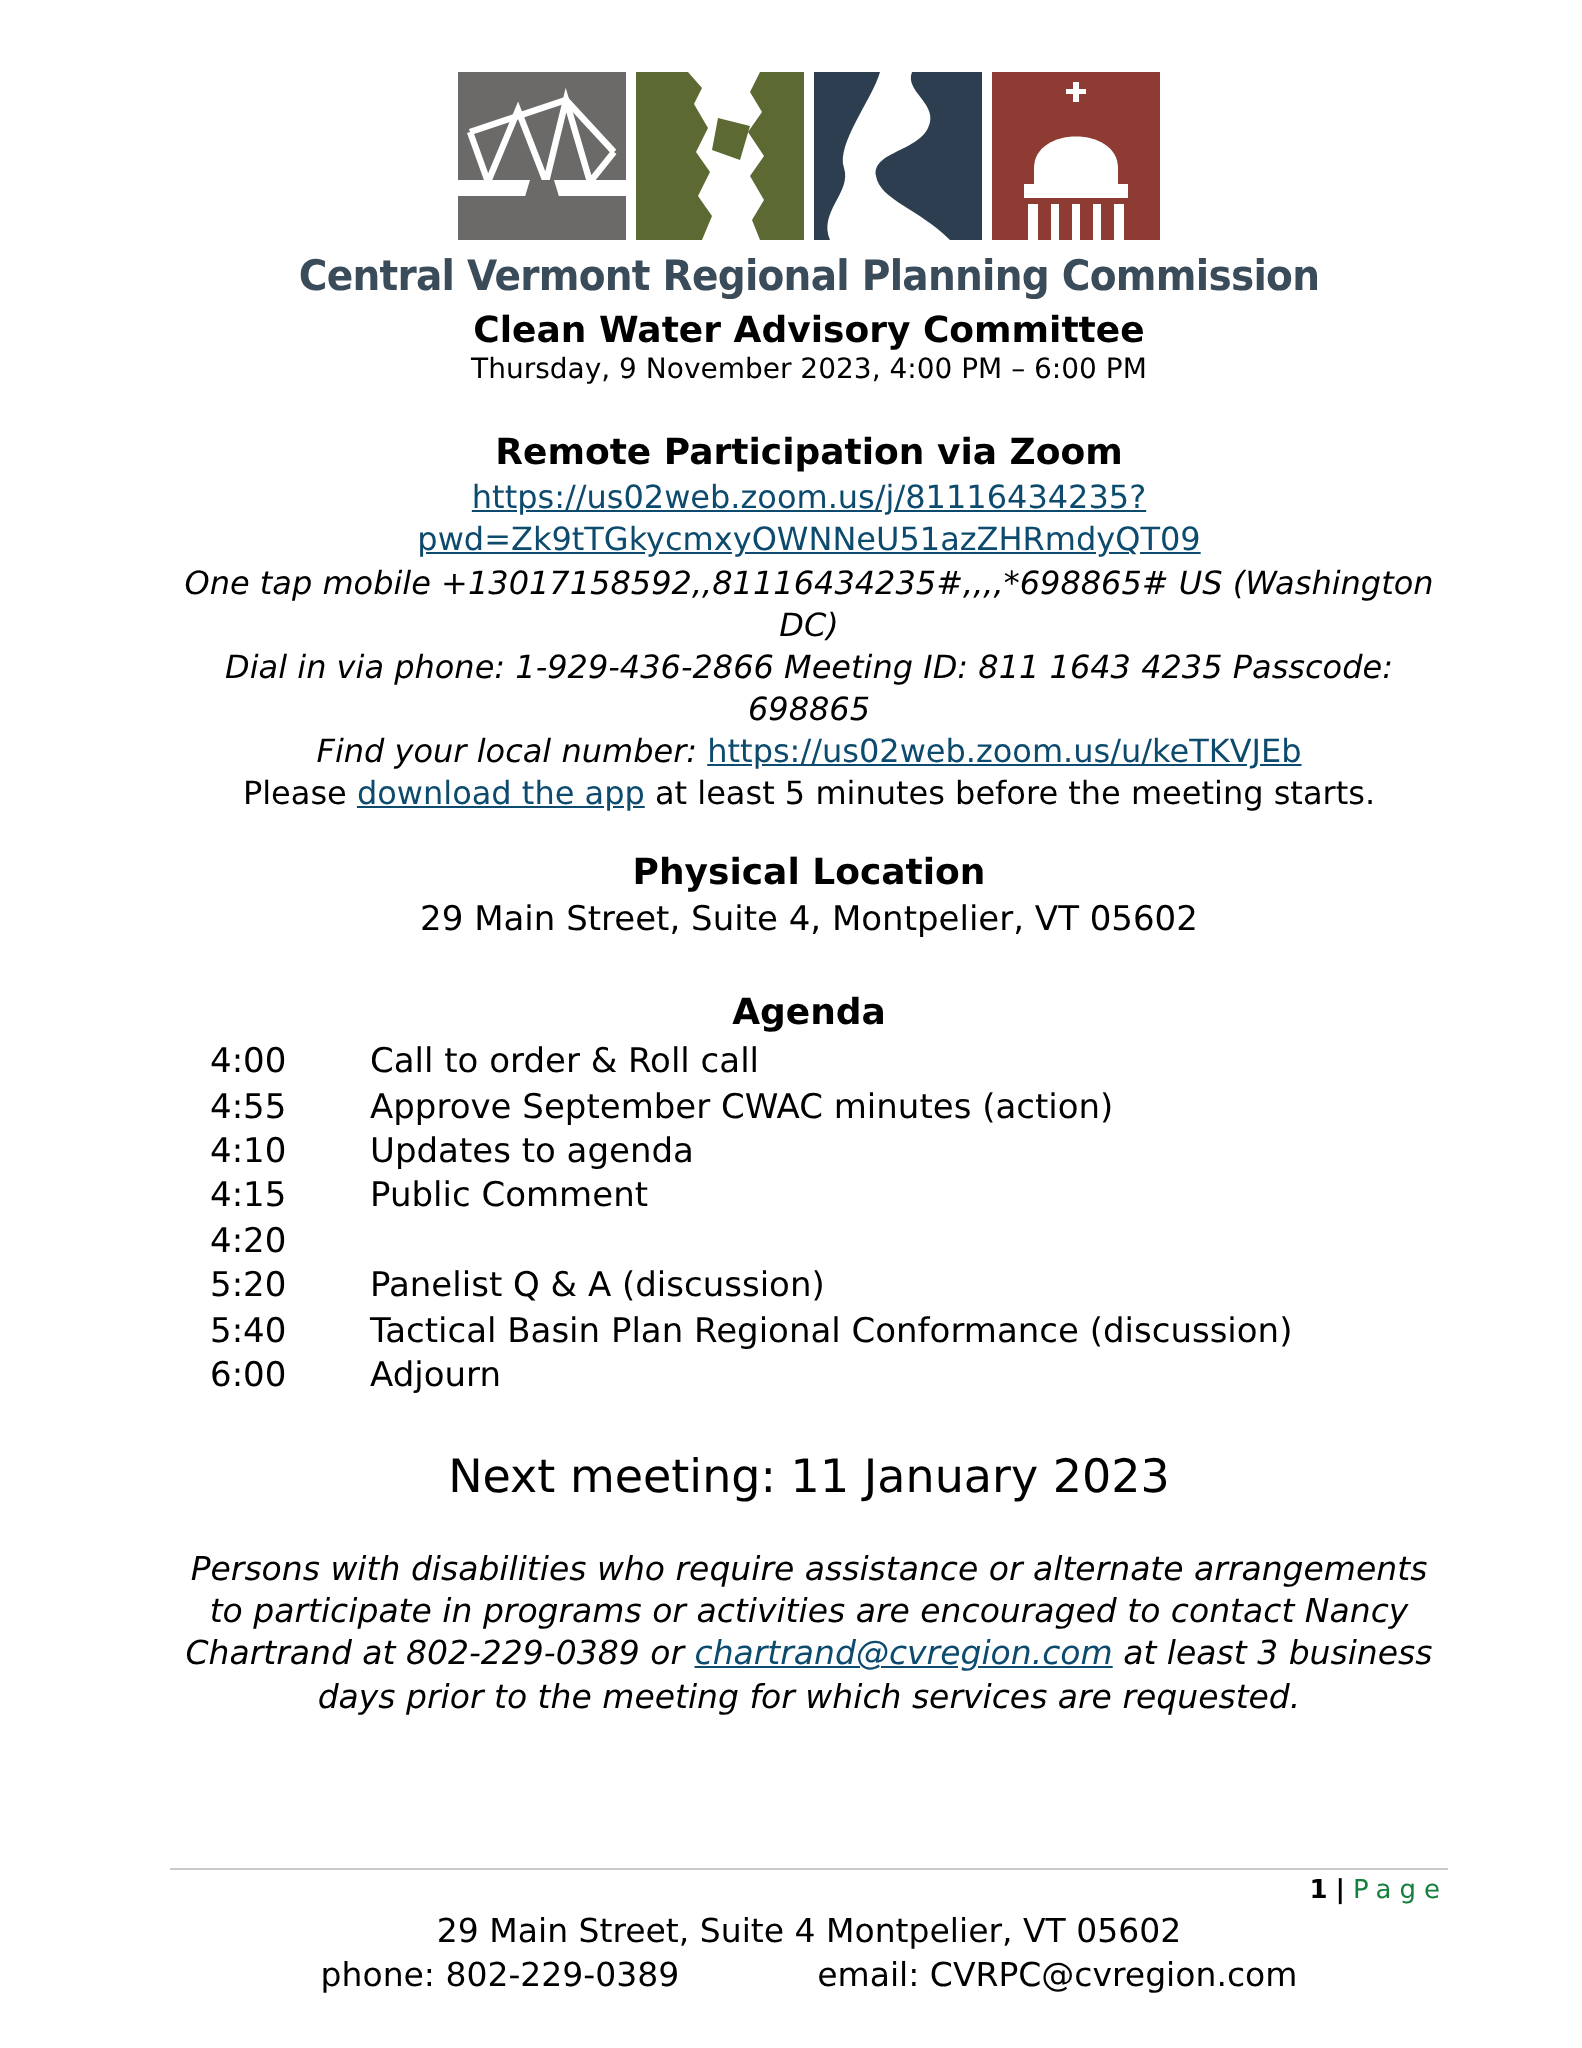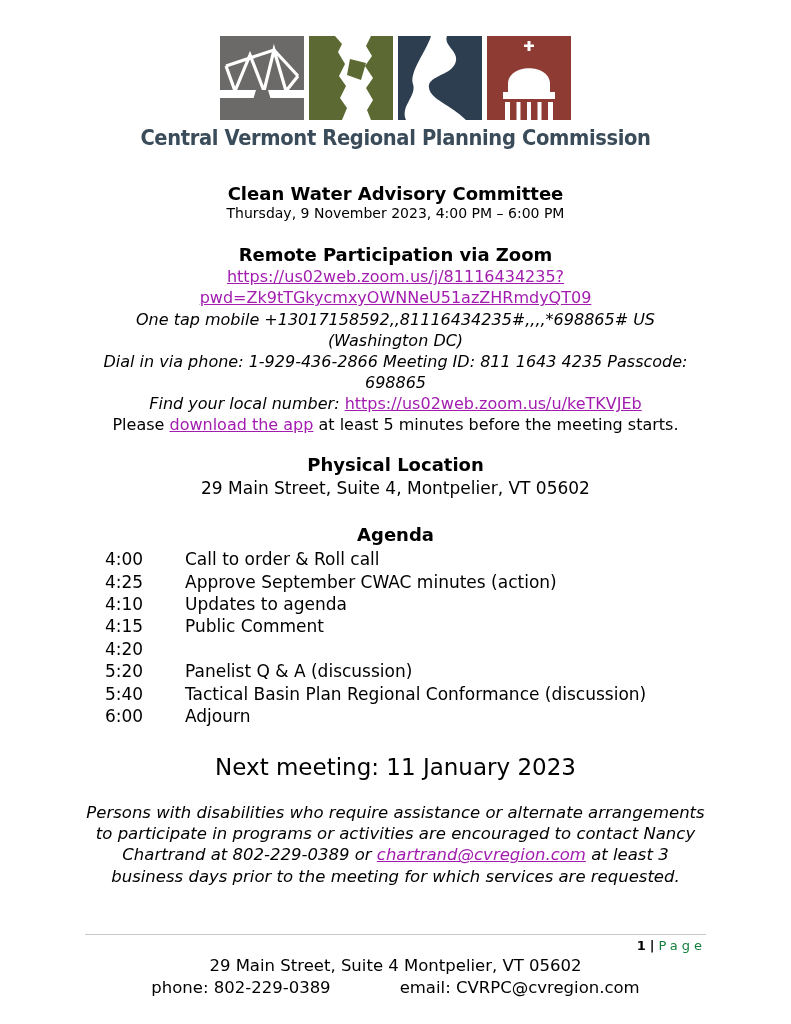--- a/index.html
+++ b/index.html
@@ -4,21 +4,21 @@
 <style>
   html, body { margin: 0; padding: 0; background: #ffffff; }
   body {
     width: 791px; height: 1024px; overflow: hidden;
     font-family: "DejaVu Sans", "Liberation Sans", sans-serif;
     color: #000;
   }
   .page {
     box-sizing: border-box;
     width: 791px; height: 1024px;
-    padding: 36px 85px 26px 85px;
+    padding: 36px 67px 26px 85px;
     display: flex; flex-direction: column;
   }
   .center { text-align: center; }
 
   
   .logo-block { text-align: center; }
   .logo-tiles {
     display: flex; justify-content: center; gap: 5px;
   }
   .logo-tiles svg { display: block; }
@@ -27,29 +27,29 @@
     font-weight: bold;
     font-size: 21px;
     color: #3a4b59;
     letter-spacing: -0.4px;
     transform: scaleX(0.93);
     transform-origin: center;
     white-space: nowrap;
   }
 
   
-  .title-block { margin-top: 32px; line-height: 1.28; }
+  .title-block { margin-top: 4px; line-height: 1.28; }
   .doc-title { font-weight: bold; font-size: 18px; }
   .doc-datetime { font-size: 14px; }
 
   .section-heading { font-weight: bold; font-size: 18px; line-height: 1.3; text-align: center; }
   .body-line { font-size: 16px; line-height: 1.32; }
   .italic { font-style: italic; }
   a.link, .link {
-    color: #a21caf; text-decoration: underline; cursor: pointer;
+    color: #0c4a6e; text-decoration: underline; cursor: pointer;
     overflow-wrap: anywhere;
   }
 
   .zoom-block { margin-top: 20px; }
   .zoom-url { display: block; max-width: 625px; margin: 0 auto; }
 
   .location-block { margin-top: 18px; }
   .location-address { font-size: 17px; line-height: 1.3; }
 
   
@@ -156,21 +156,21 @@
   </div>
 
   <div class="agenda-block">
     <div class="section-heading center">Agenda</div>
     <div class="agenda-list">
       <div class="agenda-row">
           <span class="agenda-time">4:00</span>
           <span class="agenda-topic">Call to order &amp; Roll call</span>
         </div>
       <div class="agenda-row">
-          <span class="agenda-time">4:25</span>
+          <span class="agenda-time">4:55</span>
           <span class="agenda-topic">Approve September CWAC minutes (action)</span>
         </div>
       <div class="agenda-row">
           <span class="agenda-time">4:10</span>
           <span class="agenda-topic">Updates to agenda</span>
         </div>
       <div class="agenda-row">
           <span class="agenda-time">4:15</span>
           <span class="agenda-topic">Public Comment</span>
         </div>

